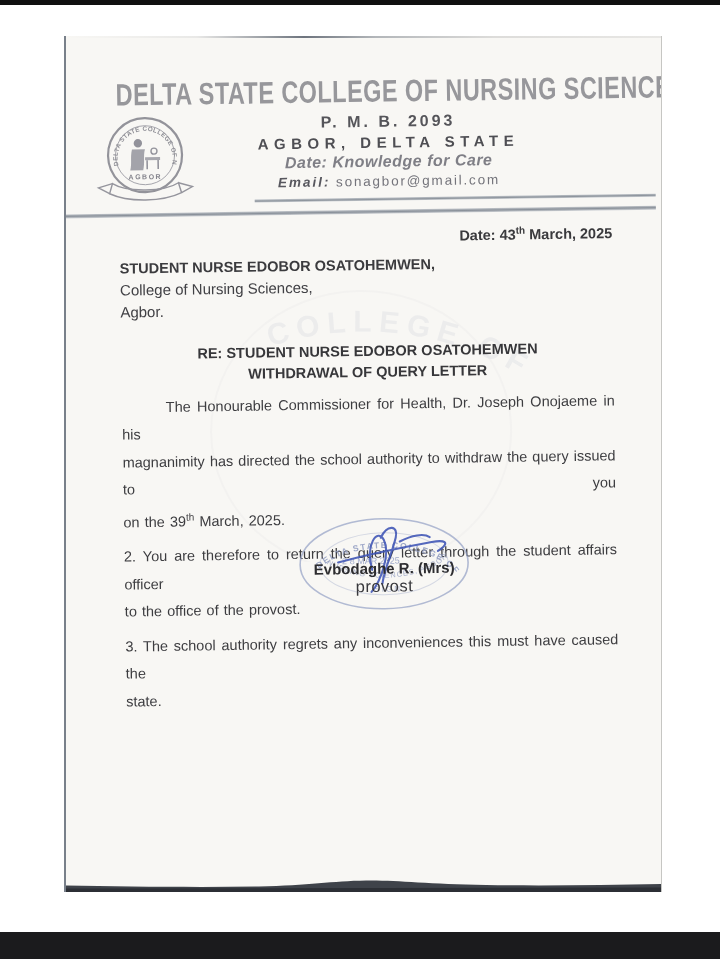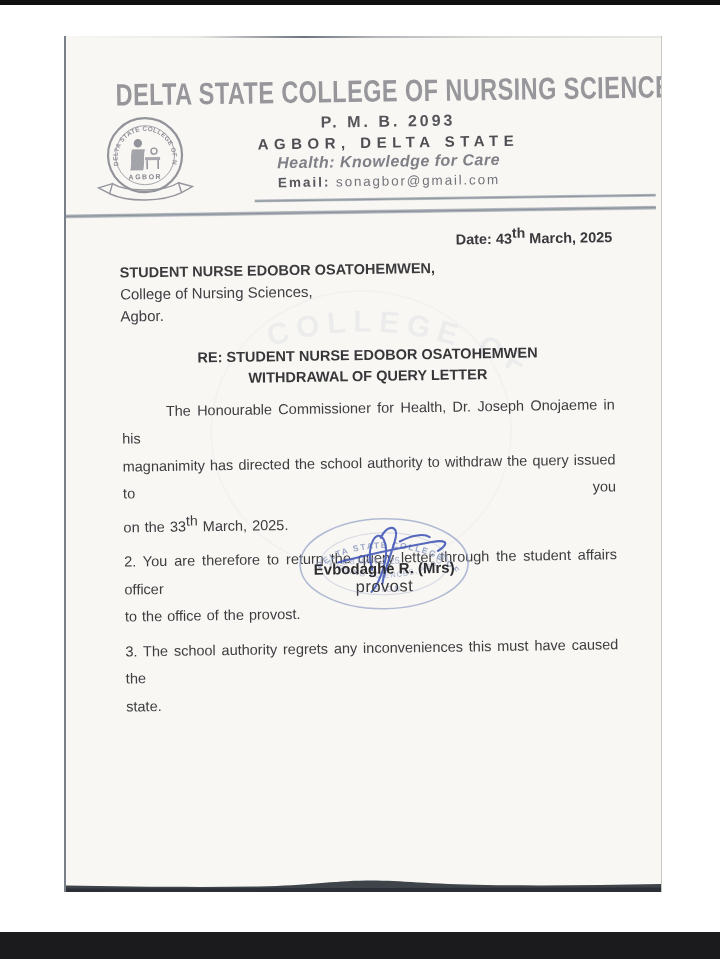--- a/index.html
+++ b/index.html
@@ -40,32 +40,32 @@
   .college-name{
     display:inline-block;font-size:28px;font-weight:bold;color:#97979b;
     transform:scale(0.84,1.1);transform-origin:center;white-space:nowrap;
     letter-spacing:0.5px;
   }
   .mast-sub{padding-left:58px;}
   .pmb{font-size:16px;font-weight:bold;letter-spacing:3px;color:#55555a;margin-top:5px;}
   .loc{font-size:15px;font-weight:bold;letter-spacing:5.5px;color:#4e4e53;margin-top:3px;}
   .motto{font-size:16px;font-style:italic;font-weight:bold;color:#7f7f86;margin-top:2px;letter-spacing:0.5px;}
   .email{font-size:13.5px;color:#74747b;letter-spacing:1.8px;margin-top:3px;}
-  .elabel{font-weight:bold;color:#57575e;letter-spacing:2px;text-align:center;}
+  .elabel{font-weight:bold;font-style:italic;color:#57575e;letter-spacing:2px;text-align:center;}
 
   .logo{position:absolute;left:26px;top:74px;}
 
   .ruleA{margin:9px 2px 0 192px;height:3px;
     background:linear-gradient(#bcc1c7,#8e959d 55%,#c8ccd1);}
   .ruleB{margin:9px 2px 0 3px;height:4px;
     background:linear-gradient(#c2c6cb,#8a919a 50%,#cfd2d6);}
 
   .date-row{margin-top:13px;padding-right:46px;text-align:right;
     font-size:14.5px;font-weight:bold;color:#3a3a3d;}
-  sup{font-size:14px;}
+  sup{font-size:10px;}
 
   .recipient{margin-top:9px;padding-left:56px;color:#414145;}
   .r1{font-weight:bold;font-size:14.5px;line-height:22px;color:#3b3b3e;}
   .r2{font-size:15px;line-height:22px;}
 
   .textcol{padding-left:56px;padding-right:46px;position:relative;z-index:2;}
 
   .subject{margin-top:21px;text-align:center;font-weight:bold;font-size:14.5px;
     color:#37373a;line-height:21px;}
 
@@ -100,21 +100,21 @@
         <ellipse cx="200" cy="190" rx="150" ry="140" fill="none" stroke="#98a0b8" stroke-width="2" opacity="0.05"></ellipse>
       </svg>
 
       <div class="masthead">
         <div>
           <span class="college-name">DELTA STATE COLLEGE OF NURSING SCIENCES</span>
         </div>
         <div class="mast-sub">
           <div class="pmb">P. M. B. 2093</div>
           <div class="loc">AGBOR, DELTA STATE</div>
-          <div class="motto"><span>Health:</span> <span>Knowledge for Care</span></div>
+          <div class="motto"><span>Date:</span> <span>Knowledge for Care</span></div>
           <div class="email"><span class="elabel">Email:</span> <span>sonagbor@gmail.com</span></div>
         </div>
       </div>
 
       <svg class="logo" width="114" height="98" viewBox="0 0 114 98">
         <circle cx="57" cy="42" r="37" fill="none" stroke="#93939a" stroke-width="2.2"></circle>
         <circle cx="57" cy="42" r="29.5" fill="none" stroke="#9c9ca3" stroke-width="0.9"></circle>
         <path id="lgArc" d="M 31,54 A 27.5,27.5 0 1 1 83,54" fill="none"></path>
         <text font-size="6.3" fill="#8f8f96" letter-spacing="0.4" font-weight="bold">
           <textPath href="#lgArc" startOffset="2%">DELTA STATE COLLEGE OF NURSING SCIENCES</textPath>
@@ -142,21 +142,21 @@
 
       <div class="textcol">
         <div class="subject">
           <div>RE: STUDENT NURSE EDOBOR OSATOHEMWEN</div>
           <div>WITHDRAWAL OF QUERY LETTER</div>
         </div>
 
         <div class="para">
           <div class="bline indent">The Honourable Commissioner for Health, Dr. Joseph Onojaeme in his</div>
           <div class="bline">magnanimity has directed the school authority to withdraw the query issued to you</div>
-          <div class="bline-last"><span>on the 33</span><sup>th</sup><span> March, 2025.</span></div>
+          <div class="bline-last"><span>on the 39</span><sup>th</sup><span> March, 2025.</span></div>
         </div>
 
         <div class="para pgap">
           <div class="bline">2.  You are therefore to return the query letter through the student affairs officer</div>
           <div class="bline-last">to the office of the provost.</div>
         </div>
 
         <div class="para pgap">
           <div class="bline">3.  The school authority regrets any inconveniences this must have caused the</div>
           <div class="bline-last">state.</div>

